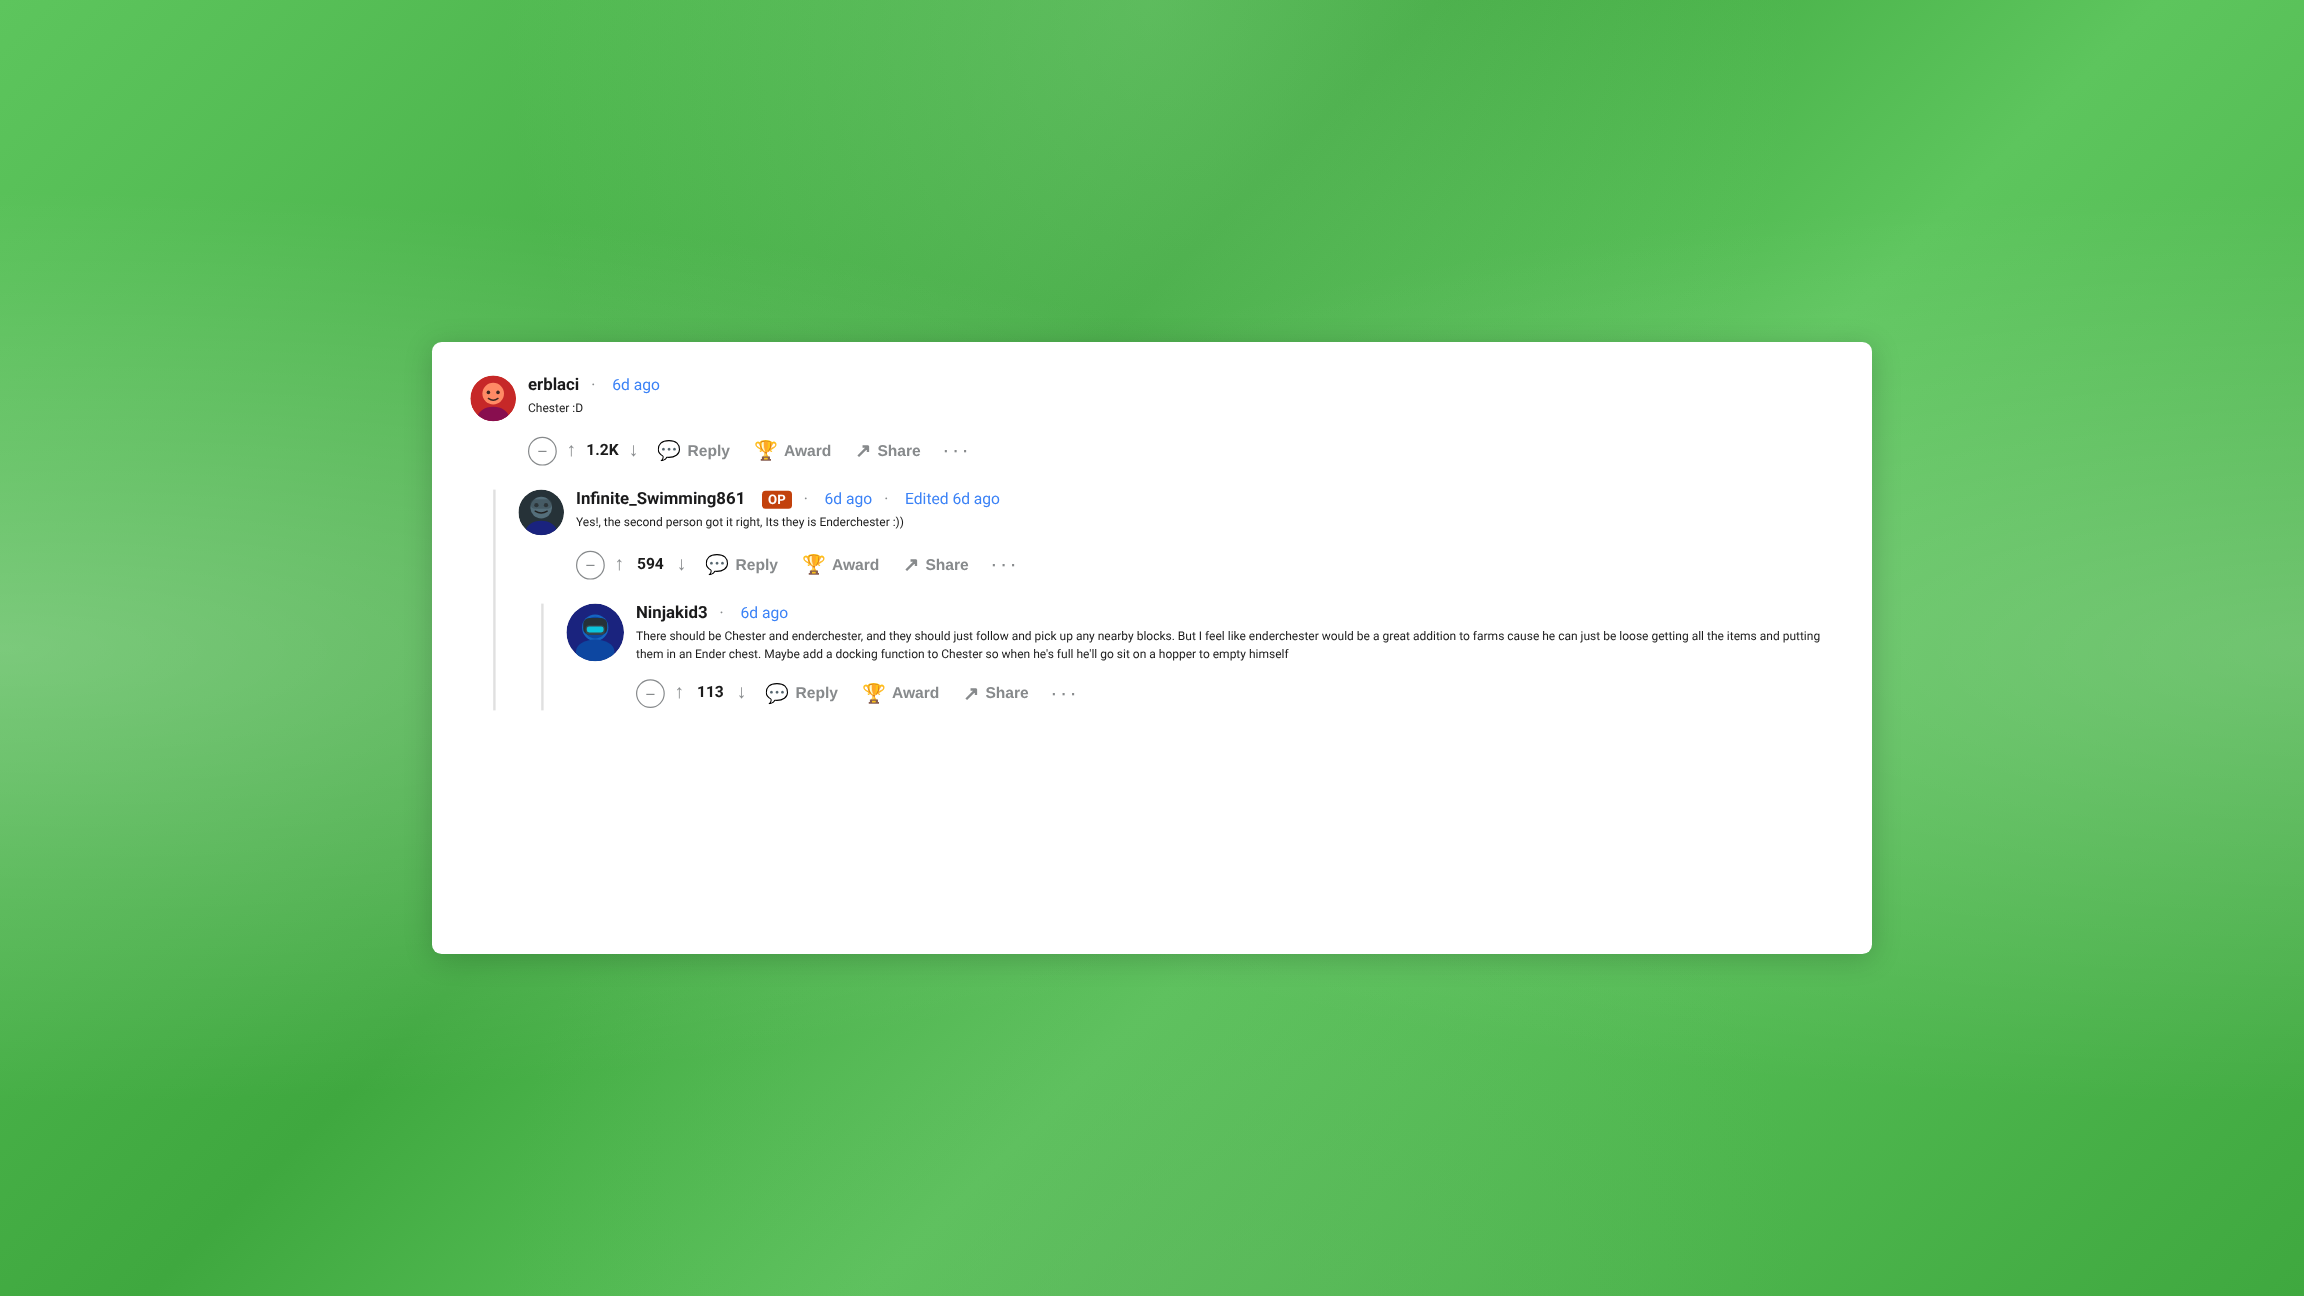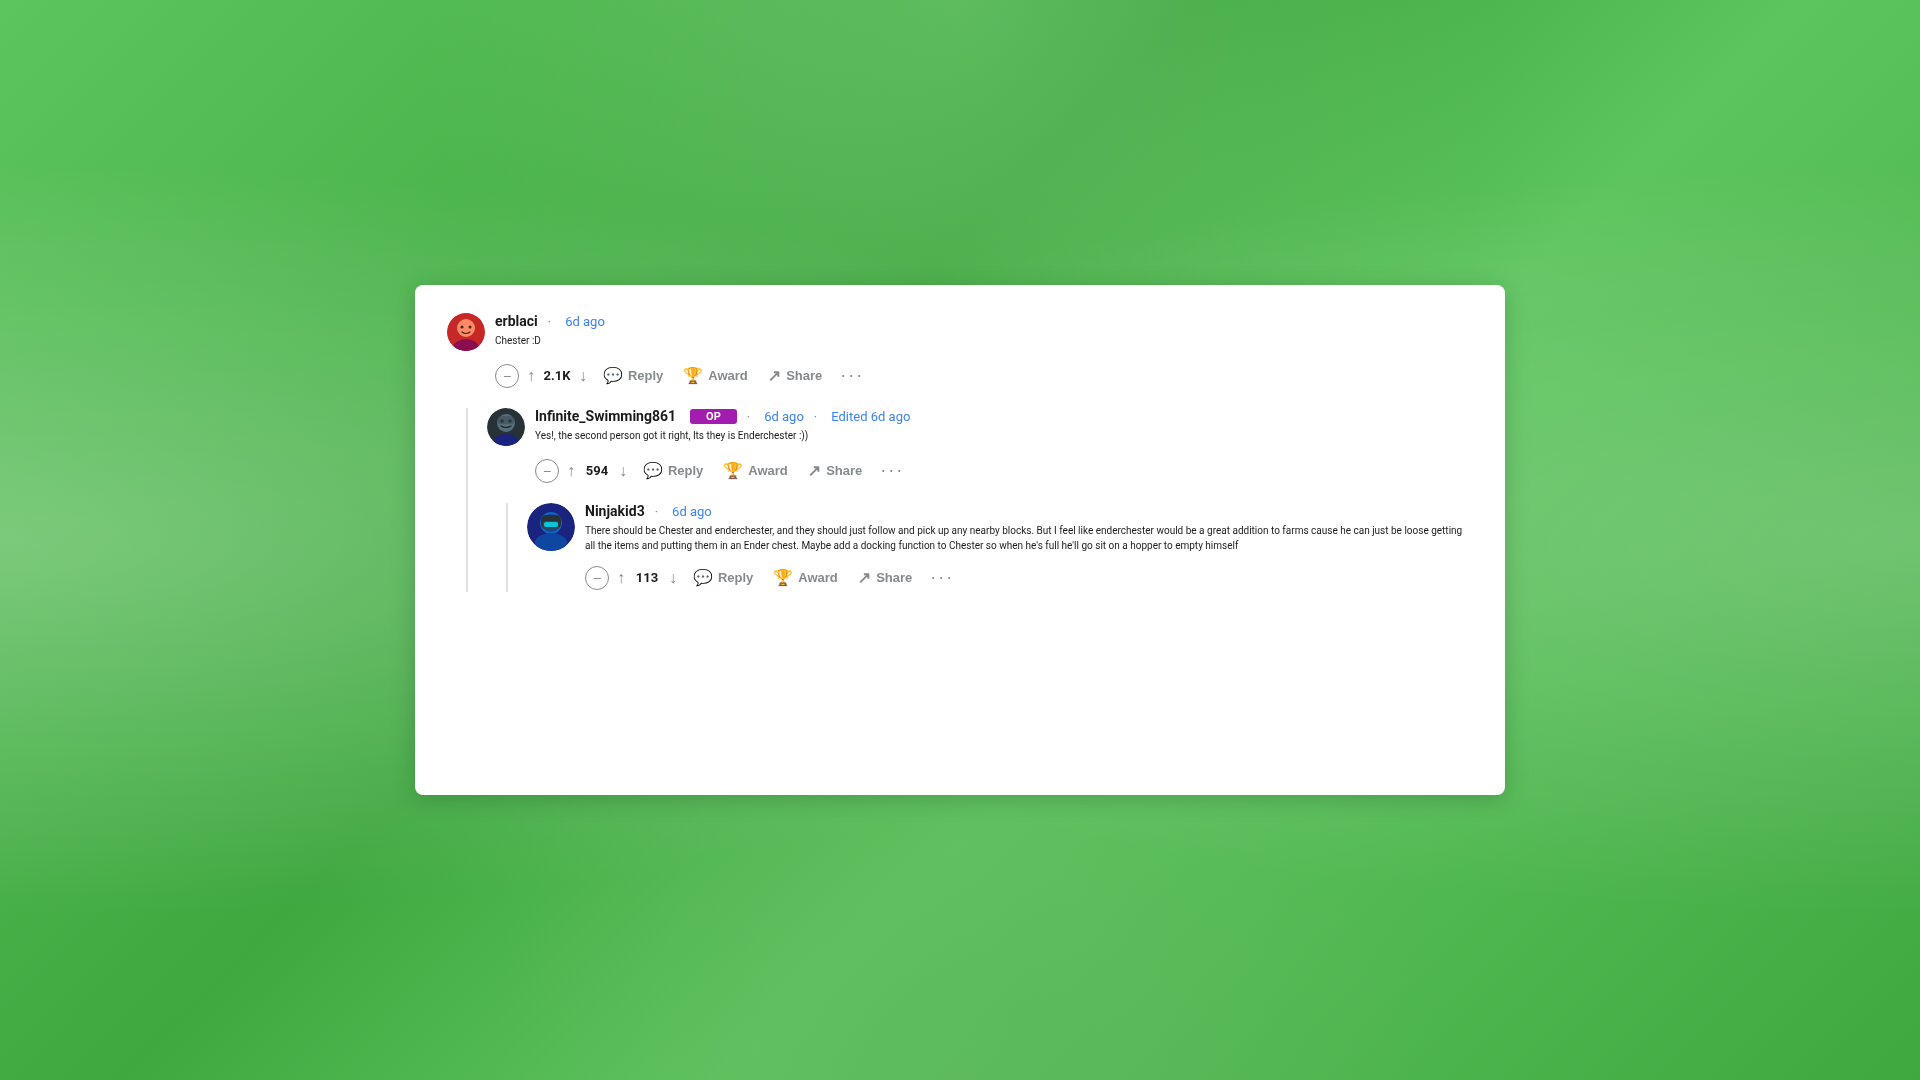--- a/index.html
+++ b/index.html
@@ -25,21 +25,21 @@
         radial-gradient(ellipse at 50% 0%, rgba(150,220,150,0.3) 0%, transparent 40%),
         radial-gradient(ellipse at 50% 100%, rgba(100,180,100,0.4) 0%, transparent 40%),
         linear-gradient(135deg, #5dc55d 0%, #3fa83f 40%, #5dc55d 60%, #3fa83f 100%);
     }
 
     .card {
       position: relative;
       z-index: 10;
       background: #ffffff;
       border-radius: 8px;
-      width: 1090px;
+      width: 1200px;
       min-height: 510px;
       padding: 28px 32px 20px 32px;
       box-shadow: 0 4px 24px rgba(0,0,0,0.18);
       overflow: hidden;
     }
 
     
     .comment {
       display: flex;
       flex-direction: column;
@@ -66,25 +66,25 @@
       background: #e0e0e0;
     }
 
     .username {
       font-size: 14px;
       font-weight: 700;
       color: #1a1a1b;
     }
 
     .op-badge {
-      background: #a21caf;
+      background: #c2410c;
       color: white;
       font-size: 11px;
       font-weight: 700;
-      padding: 1px 16px;
+      padding: 1px 5px;
       border-radius: 3px;
       margin-left: 4px;
     }
 
     .timestamp {
       font-size: 13px;
       color: #3b82f6;
       margin-left: 4px;
     }
 
@@ -281,21 +281,21 @@
     </div>
 
     <div class="action-bar" style="margin-left: 0; padding-left: 48px;">
       <button class="collapse-btn">
         <span>−</span>
       </button>
       <div class="vote-section">
         <button class="vote-btn">
           <span>↑</span>
         </button>
-        <span class="vote-count">2.1K</span>
+        <span class="vote-count">1.2K</span>
         <button class="vote-btn">
           <span>↓</span>
         </button>
       </div>
       <button class="action-btn">
         <span class="action-icon">💬</span>
         <span>Reply</span>
       </button>
       <button class="action-btn">
         <span class="action-icon">🏆</span>

